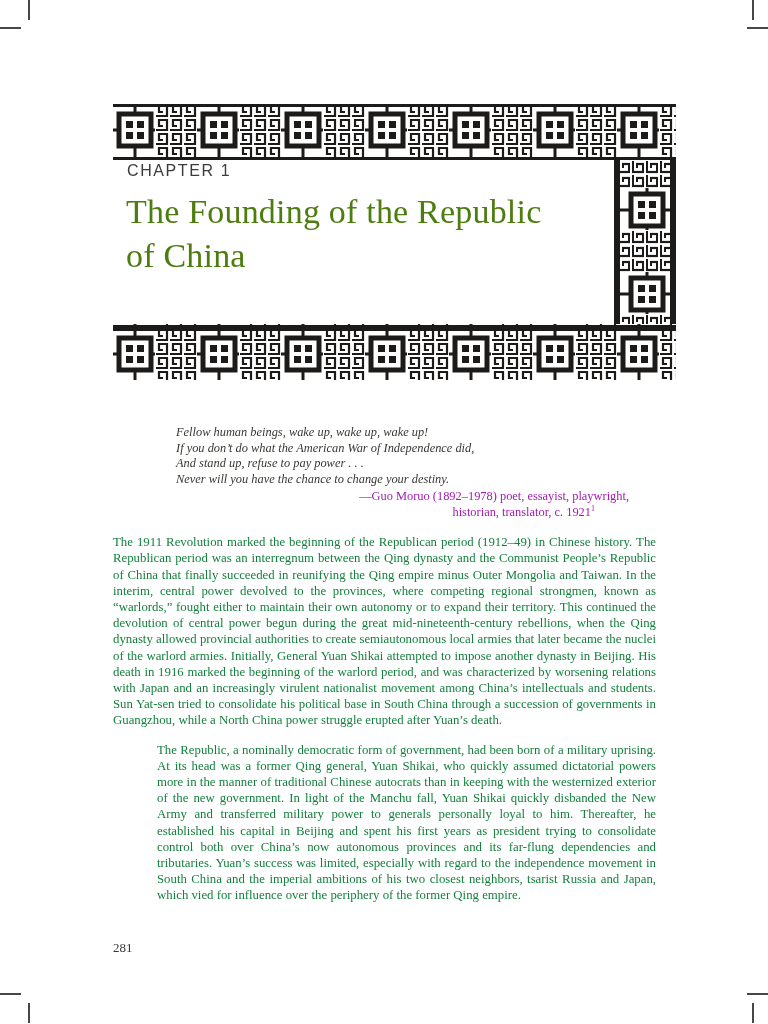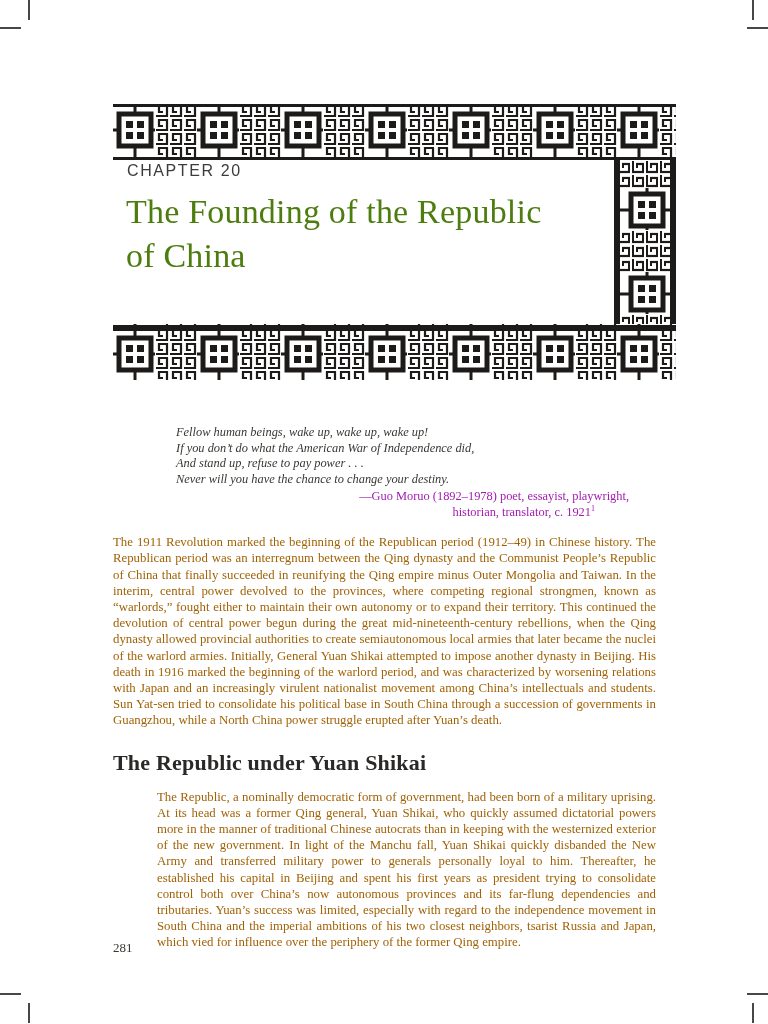--- a/index.html
+++ b/index.html
@@ -28,21 +28,21 @@
     font-size:34px;line-height:44px;color:#4d7c0f;letter-spacing:.2px;font-weight:400;
   }
 
   
   .column{position:absolute;left:113px;top:425px;width:543px;}
   .epigraph{margin:0 0 0 63px;font-style:italic;font-size:12.4px;line-height:15.7px;color:#3a3733;}
   .attribution{font-size:12.4px;line-height:15.7px;color:#a21caf;text-align:right;}
   .attribution.l1{padding-right:27px;margin-top:1px;}
   .attribution.l2{padding-right:61px;}
   .attribution sup{font-size:8px;line-height:0;}
-  .para{font-size:12.8px;line-height:16.2px;text-align:justify;margin:14px 0 0 0;color:#a16207;}
+  .para{font-size:12.8px;line-height:16.2px;text-align:justify;margin:14px 0 0 0;color:#15803d;}
   .para.second{margin-top:13px;margin-left:44px;}
   h2.section{font-size:22px;font-weight:700;color:#2b2927;margin:21px 0 0 0;letter-spacing:.2px;}
   .page-num{position:absolute;left:113px;top:940px;width:543px;text-align:left;font-size:13px;color:#3a3733;}
 </style>
 </head>
 <body>
 
 <div class="page">
 
   <div class="crop v" style="left:28px;top:0;"></div>
@@ -84,36 +84,35 @@
                    M43,26 H54 V16 H46 V22 H50 M57,26 H68 V16 H60 V22 H64 M71,26 H82 V16 H74 V22 H78
                    M43,40 H54 V30 H46 V36 H50 M57,40 H68 V30 H60 V36 H64 M71,40 H82 V30 H74 V36 H78
                    M43,54 H54 V44 H46 V50 H50 M57,54 H68 V44 H60 V50 H64 M71,54 H82 V44 H74 V50 H78" stroke="#1d1b1a" stroke-width="2.2" fill="none"></path>
         </pattern>
       </defs>
       <rect x="0" y="0" width="563" height="56" fill="url(#fretH)"></rect>
       <rect x="0" y="220" width="563" height="56" fill="url(#fretH)"></rect>
       <rect x="501" y="56" width="62" height="164" fill="url(#fretV)"></rect>
     </svg>
 
-    <div class="chapter-label">CHAPTER 20</div>
+    <div class="chapter-label">CHAPTER 1</div>
     <div class="chapter-title"><span>The Founding of the Republic</span><br><span>of China</span></div>
   </div>
 
   <div class="column">
     <div class="epigraph">
       <div>Fellow human beings, wake up, wake up, wake up!</div>
       <div>If you don’t do what the American War of Independence did,</div>
       <div>And stand up, refuse to pay power . . .</div>
       <div>Never will you have the chance to change your destiny.</div>
     </div>
     <div class="attribution l1">—Guo Moruo (1892–1978) poet, essayist, playwright,</div>
     <div class="attribution l2"><span>historian, translator, c. 1921</span><sup>1</sup></div>
 
     <p class="para">The 1911 Revolution marked the beginning of the Republican period (1912–49) in Chinese history. The Republican period was an interregnum between the Qing dynasty and the Communist People’s Republic of China that finally succeeded in reunifying the Qing empire minus Outer Mongolia and Taiwan. In the interim, central power devolved to the provinces, where competing regional strongmen, known as “warlords,” fought either to maintain their own autonomy or to expand their territory. This continued the devolution of central power begun during the great mid-nineteenth-century rebellions, when the Qing dynasty allowed provincial authorities to create semiautonomous local armies that later became the nuclei of the warlord armies. Initially, General Yuan Shikai attempted to impose another dynasty in Beijing. His death in 1916 marked the beginning of the warlord period, and was characterized by worsening relations with Japan and an increasingly virulent nationalist movement among China’s intellectuals and students. Sun Yat-sen tried to consolidate his political base in South China through a succession of governments in Guangzhou, while a North China power struggle erupted after Yuan’s death.</p>
 
-    <h2 class="section">The Republic under Yuan Shikai</h2>
 
     <p class="para second">The Republic, a nominally democratic form of government, had been born of a military uprising. At its head was a former Qing general, Yuan Shikai, who quickly assumed dictatorial powers more in the manner of traditional Chinese autocrats than in keeping with the westernized exterior of the new government. In light of the Manchu fall, Yuan Shikai quickly disbanded the New Army and transferred military power to generals personally loyal to him. Thereafter, he established his capital in Beijing and spent his first years as president trying to consolidate control both over China’s now autonomous provinces and its far-flung dependencies and tributaries. Yuan’s success was limited, especially with regard to the independence movement in South China and the imperial ambitions of his two closest neighbors, tsarist Russia and Japan, which vied for influence over the periphery of the former Qing empire.</p>
   </div>
 
   <div class="page-num">281</div>
 
 </div>
 
 </body></html>

